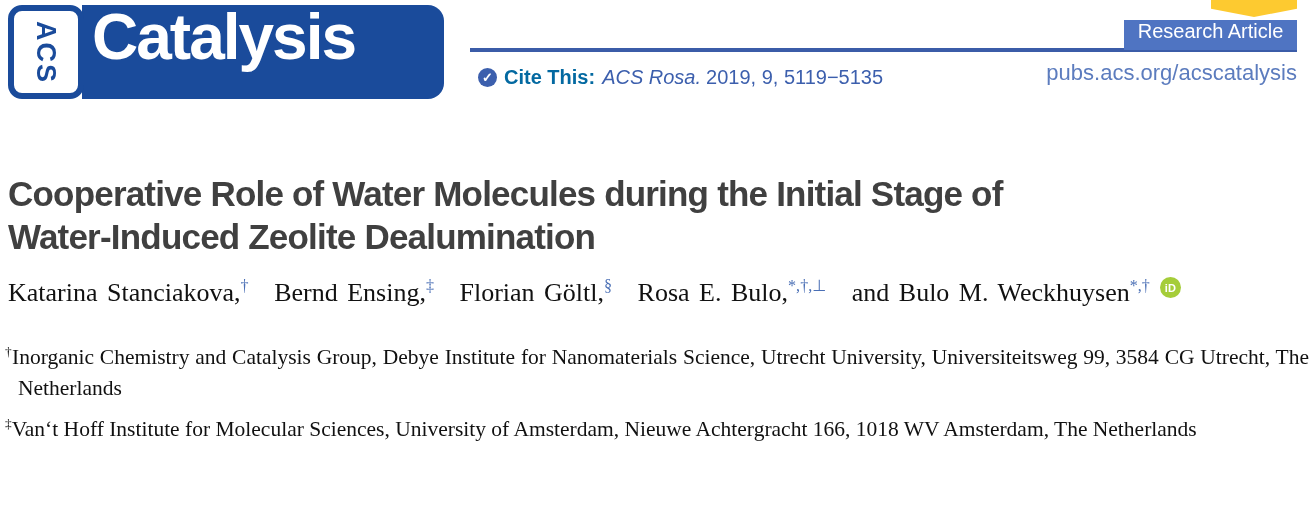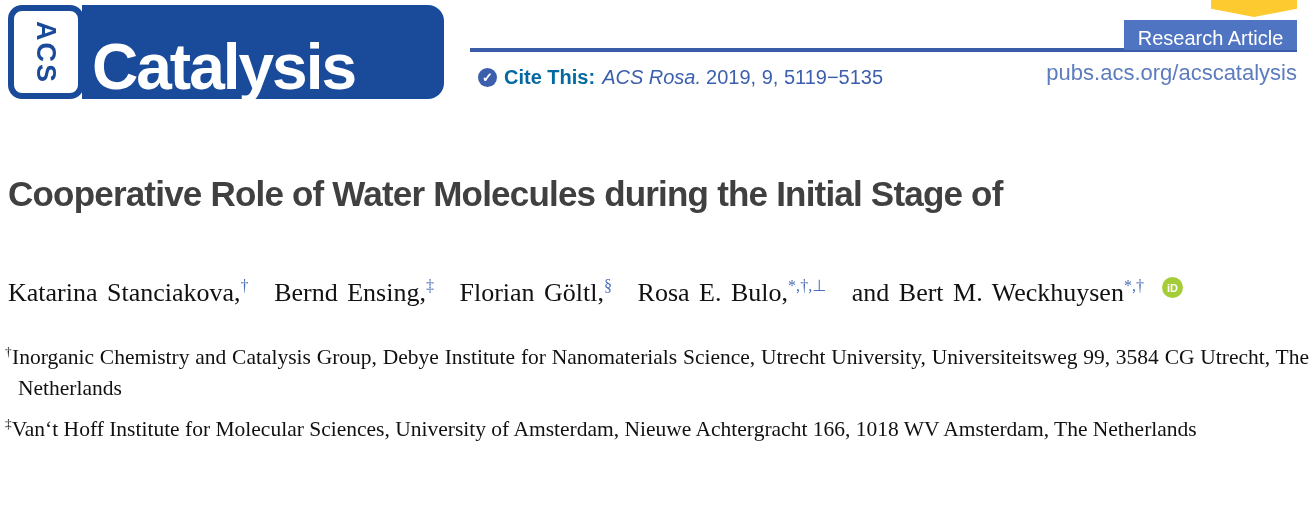--- a/index.html
+++ b/index.html
@@ -6,51 +6,51 @@
   body{width:1314px;height:522px;position:relative;overflow:hidden;
        font-family:"Liberation Sans",sans-serif;}
 
   
   .logo{position:absolute;left:8px;top:5px;height:94px;display:flex;align-items:stretch;}
   .logo-acs-box{width:64px;height:82px;background:#fff;border:6px solid var(--logo_blue);
                 border-radius:14px;display:flex;align-items:center;justify-content:center;z-index:2;}
   .logo-acs-text{transform:rotate(90deg);color:var(--logo_blue);font-weight:bold;
                  font-size:27px;letter-spacing:2px;}
   .logo-main{margin-left:-2px;width:362px;background:var(--logo_blue);
-             border-radius:0 16px 16px 0;display:flex;align-items:flex-end;z-index:1;}
+             border-radius:0 16px 16px 0;display:flex;align-items:flex-start;z-index:1;}
   .logo-main span{color:#fff;font-weight:bold;font-size:64px;letter-spacing:-2px;
                   padding-left:10px;line-height:1;}
 
   .rule{position:absolute;left:470px;top:48px;width:827px;height:4px;background:var(--rule_blue);}
 
   .cite-row{position:absolute;left:478px;top:66px;display:flex;align-items:center;font-size:20px;}
   .cite-check{width:19px;height:19px;border-radius:50%;background:var(--cite_blue);color:#fff;
               font-size:13px;font-weight:bold;display:flex;align-items:center;justify-content:center;
               margin-right:7px;}
   .cite-label{font-weight:bold;color:#0369a1;margin-right:7px;}
   .cite-journal{color:var(--cite_blue);font-style:italic;margin-right:5px;}
   .cite-rest{color:var(--cite_blue);}
 
   .ribbon{position:absolute;right:17px;top:0;width:86px;height:17px;background:var(--ribbon_yellow);
           clip-path:polygon(0 0,100% 0,100% 52%,50% 100%,0 52%);}
   .badge{position:absolute;right:17px;top:20px;width:173px;height:30px;background:var(--badge_blue);
-         color:#fff;font-size:20px;display:flex;align-items:flex-end;justify-content:center;}
+         color:#fff;font-size:20px;display:flex;align-items:flex-start;justify-content:center;}
   .site-url{position:absolute;right:17px;top:60px;color:var(--url_blue);font-size:22px;}
 
   
   .title{position:absolute;left:8px;top:172px;width:1300px;color:#404040;font-weight:bold;
          font-size:35px;line-height:43px;letter-spacing:-0.8px;}
 
   .authors{position:absolute;left:8px;top:276px;width:1300px;
            font-family:"Liberation Serif",serif;font-size:26px;color:#111;word-spacing:3px;}
   .author{margin-right:16px;white-space:nowrap;}
   .authors sup{color:var(--sup_blue);font-size:0.62em;}
   .orcid{display:inline-flex;width:21px;height:21px;border-radius:50%;background:var(--orcid_green);
          color:#fff;font-size:11px;font-weight:bold;align-items:center;justify-content:center;
-         vertical-align:9px;margin-left:18px;font-family:"Liberation Sans",sans-serif;}
+         vertical-align:9px;margin-left:10px;font-family:"Liberation Sans",sans-serif;}
 
   .affiliations{position:absolute;left:5px;top:336px;width:1304px;
                 font-family:"Liberation Serif",serif;font-size:21.5px;line-height:31px;color:#111;}
   .affiliation{margin:0 0 4px 0;text-align:justify;padding-left:13px;text-indent:-13px;}
   .affiliation sup{font-size:0.62em;color:#111;}
 </style>
 </head>
 <body>
 
 <div class="logo">
@@ -72,26 +72,27 @@
 </div>
 
 <div class="ribbon"></div>
 <div class="badge">
   <span>Research Article</span>
 </div>
 <div class="site-url">pubs.acs.org/acscatalysis</div>
 
 <div class="title">
   <div>Cooperative Role of Water Molecules during the Initial Stage of</div>
+  <div>Water-Induced Zeolite Dealumination</div>
 </div>
 
 <div class="authors">
   <span class="author"><span>Katarina Stanciakova,</span><sup>†</sup></span>
   <span class="author"><span>Bernd Ensing,</span><sup>‡</sup></span>
   <span class="author"><span>Florian Göltl,</span><sup>§</sup></span>
   <span class="author"><span>Rosa E. Bulo,</span><sup>*,†,⊥</sup></span>
-  <span class="author"><span>and Bert M. Weckhuysen</span><sup>*,†</sup><span class="orcid">iD</span></span>
+  <span class="author"><span>and Bulo M. Weckhuysen</span><sup>*,†</sup><span class="orcid">iD</span></span>
 </div>
 
 <div class="affiliations">
   <p class="affiliation"><sup>†</sup><span>Inorganic Chemistry and Catalysis Group, Debye Institute for Nanomaterials Science, Utrecht University, Universiteitsweg 99, 3584 CG Utrecht, The Netherlands</span></p>
   <p class="affiliation"><sup>‡</sup><span>Van‘t Hoff Institute for Molecular Sciences, University of Amsterdam, Nieuwe Achtergracht 166, 1018 WV Amsterdam, The Netherlands</span></p>
 </div>
 
 </body></html>

